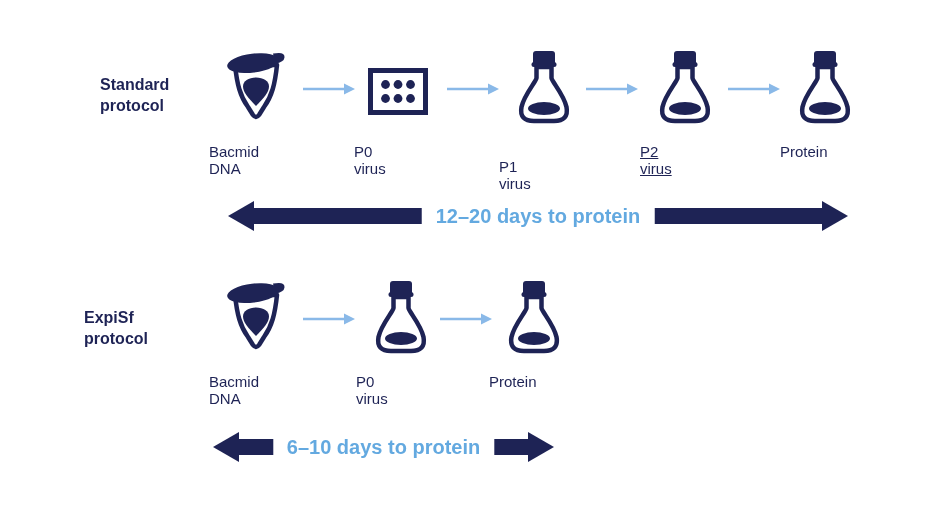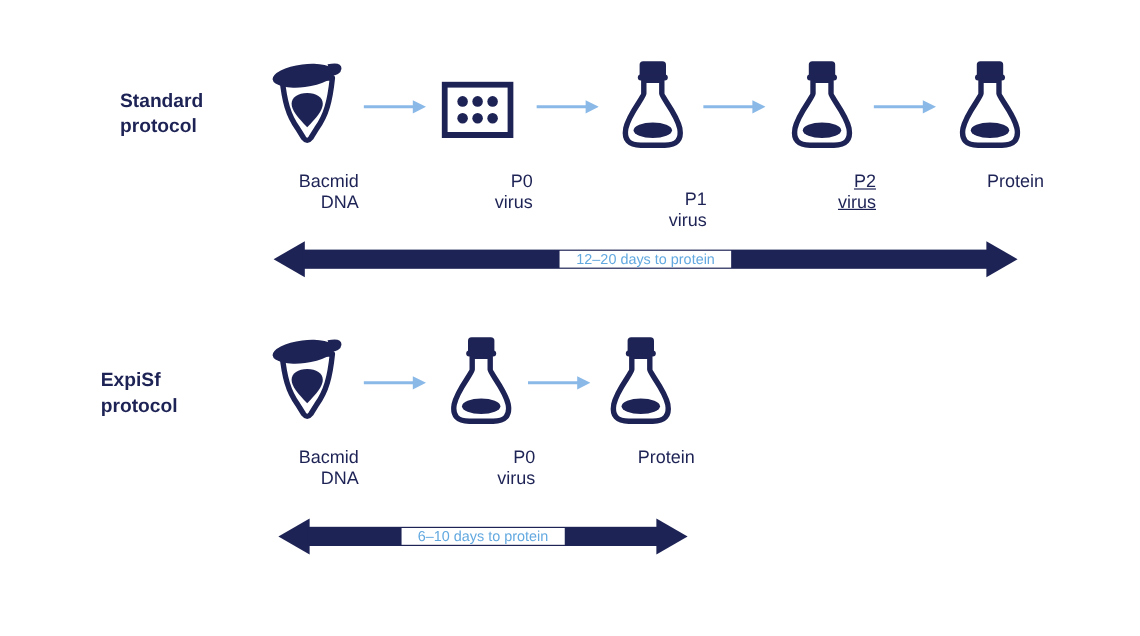--- a/index.html
+++ b/index.html
@@ -6,30 +6,30 @@
     --navy:#1e2355;
     --arrow-blue:#8ab9e8;
     --range-text-blue:#63a9e0;
     --background:#ffffff;
   }
   html,body{margin:0;padding:0;background:var(--background);}
   body{font-family:"Liberation Sans", sans-serif;}
   .canvas{position:relative;width:936px;height:530px;background:var(--background);overflow:hidden;}
   .row-label{position:absolute;font-weight:700;font-size:16px;line-height:21px;color:var(--navy);}
   .row-label span{display:block;}
-  .caption{position:absolute;width:90px;text-align:right;font-size:15px;line-height:17px;color:var(--navy);}
+  .caption{position:absolute;width:90px;text-align:left;font-size:15px;line-height:17px;color:var(--navy);}
   .caption span{display:block;}
   .icon{position:absolute;color:var(--navy);display:block;}
   .flow-arrow{position:absolute;color:var(--arrow-blue);display:block;}
   .range-arrow{position:absolute;height:30px;}
   .range-arrow .bar{position:absolute;left:24px;right:24px;top:7px;height:16px;background:var(--navy);}
   .range-arrow .head{position:absolute;top:0;width:0;height:0;border-top:15px solid transparent;border-bottom:15px solid transparent;}
   .range-arrow .head.left{left:0;border-right:26px solid var(--navy);}
   .range-arrow .head.right{right:0;border-left:26px solid var(--navy);}
-  .range-arrow .range-label{position:absolute;left:50%;top:50%;transform:translate(-50%,-50%);background:var(--background);padding:0 14px;font-weight:400;font-size:12px;color:var(--range-text-blue);white-space:nowrap;}
+  .range-arrow .range-label{position:absolute;left:50%;top:50%;transform:translate(-50%,-50%);background:var(--background);padding:0 14px;font-weight:700;font-size:20px;color:var(--range-text-blue);white-space:nowrap;}
 </style>
 </head>
 <body>
 
 <svg width="0" height="0" style="position:absolute" aria-hidden="true">
   <defs>
     <symbol id="sym-tube" viewBox="0 0 62 74">
       <path d="M10,13 C12,32 15,44 23,55 L28,63 Q31,67 34,63 L39,55 C47,44 50,32 52,13 Z" fill="#ffffff" stroke="currentColor" stroke-width="4.5" stroke-linejoin="round"></path>
       <path d="M31,54 C23,46 18,40 18,34.5 C18,29 23.5,25.5 31,25.5 C38.5,25.5 44,29 44,34.5 C44,40 39,46 31,54 Z" fill="currentColor"></path>
       <g transform="rotate(-7 29 11)">
@@ -159,20 +159,20 @@
     </svg>
 
   <svg class="icon" style="left:507px;top:280px;width:54px;height:76px;" viewBox="0 0 54 76">
       <use href="#sym-flask"></use>
     </svg>
   <div class="caption" style="left:489px;top:373px;">
     <span>Protein</span>
     <span></span>
   </div>
 
-  <div class="range-arrow" style="left:232px;top:432px;width:341px;">
+  <div class="range-arrow" style="left:213px;top:432px;width:341px;">
     <div class="head left"></div>
     <div class="bar"></div>
     <div class="head right"></div>
     <div class="range-label">6–10 days to protein</div>
   </div>
 
 </div>
 
 </body></html>

